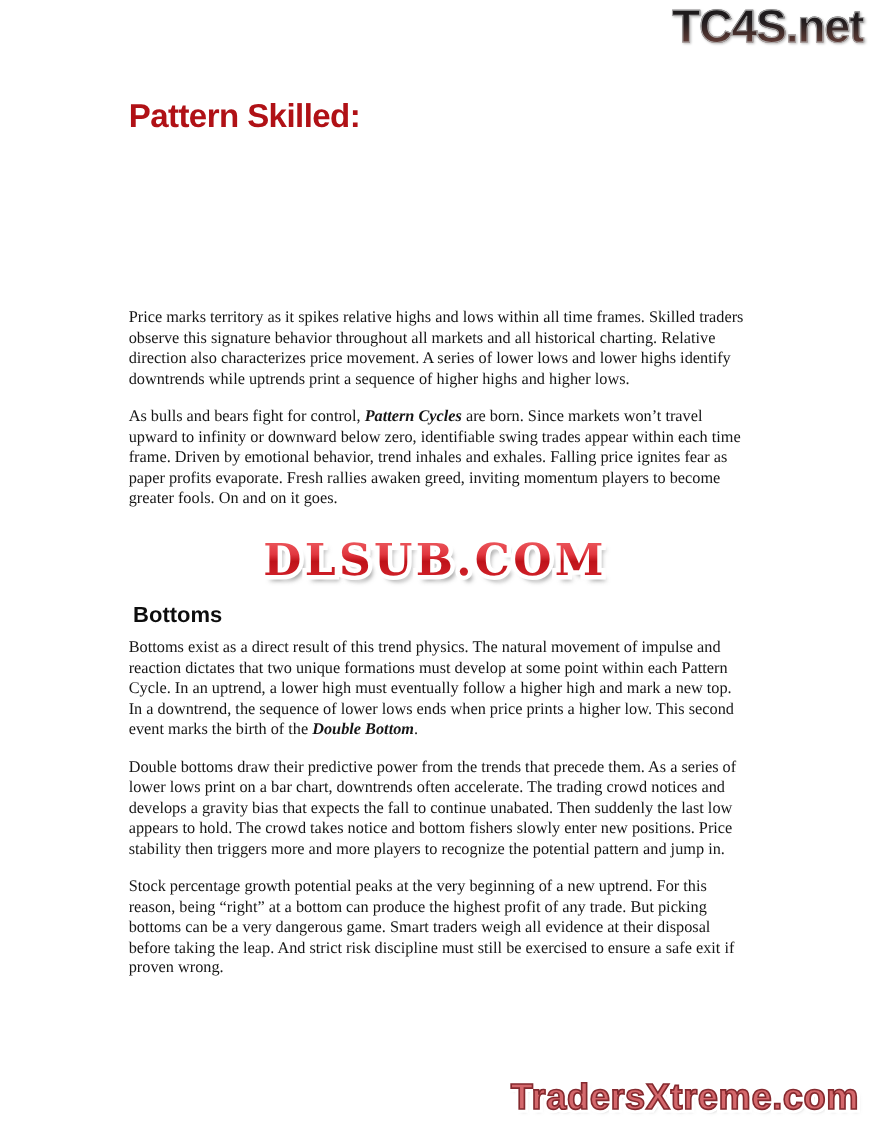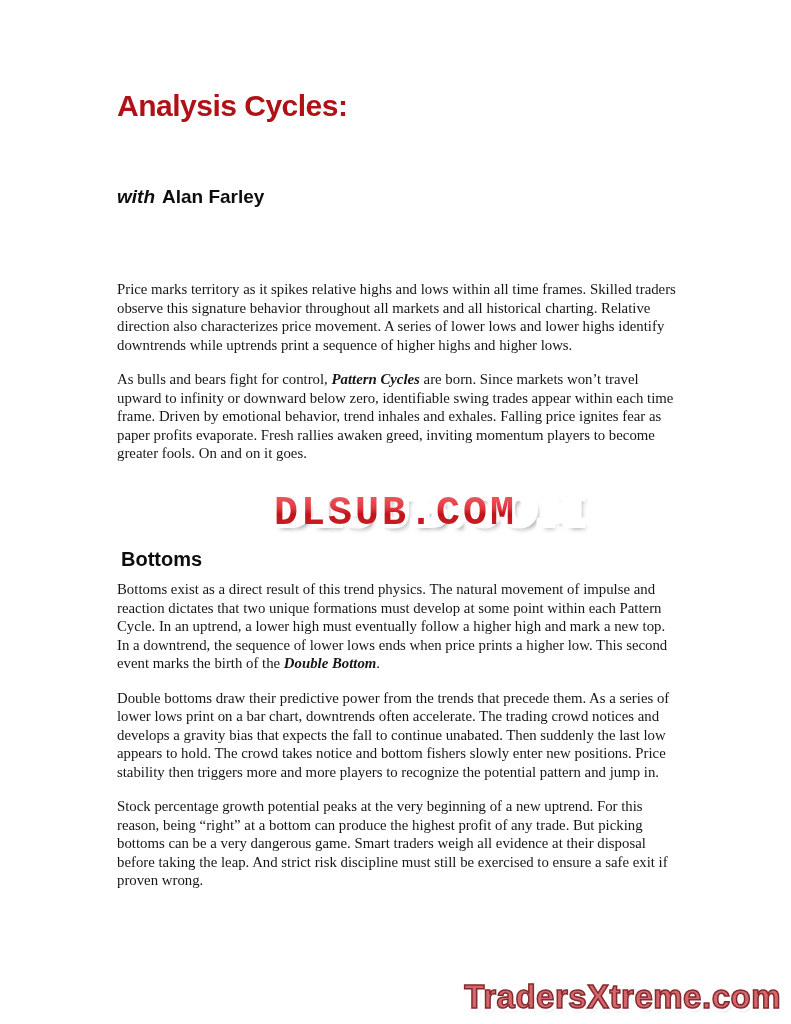--- a/index.html
+++ b/index.html
@@ -79,21 +79,21 @@
   
   .dlsub-wrap { position:absolute; top:486px; left:0; width:100%; text-align:center; }
   .dlsub {
     font-family:"DejaVu Serif", serif;
     font-weight:bold; font-size:40px; line-height:48px; letter-spacing:3px;
   }
   .dlsub::before {
     color:#fff; -webkit-text-stroke:8px #ffffff;
     text-shadow:4px 5px 4px rgba(105,105,105,0.6), 0 0 2px rgba(160,160,160,0.8);
   }
-  .dlsub .fill { color:#CF2028;font-family:Liberation Mono, monospace; }
+  .dlsub .fill { color:#CF2028; }
   @supports ((-webkit-background-clip:text) or (background-clip:text)) {
     .dlsub .fill {
       background:linear-gradient(180deg,#f0666a 0%,#e23840 38%,#bf1219 52%,#cf2028 80%,#e8484e 100%);
       -webkit-background-clip:text; background-clip:text;
       color:transparent;
     }
   }
 
   
   .footer-wrap { position:absolute; top:978px; right:10px; }
@@ -108,27 +108,27 @@
   .footer-logo .fill {
     color:#D4686C;
     -webkit-text-stroke:1.5px #84292E;
   }
 </style>
 </head>
 <body>
 
 <div class="page">
 
+  <div class="tc4s logo">
+    <span class="fill">TC4S.net</span>
+  </div>
 
-  <h1 class="title">Analysis Cycles:</h1>
+  <h1 class="title">Pattern Skilled:</h1>
 
 
-  <div class="byline">
-    <span class="byline-prefix">with</span><span class="byline-name">Alan Farley</span>
-  </div>
 
 
   <div class="body-col body-1">
       <p class="para"><span>Price marks territory as it spikes relative highs and lows within all time frames. Skilled traders observe this signature behavior throughout all markets and all historical charting. Relative direction also characterizes price movement. A series of lower lows and lower highs identify downtrends while uptrends print a sequence of higher highs and higher lows.</span></p>
       <p class="para"><span>As bulls and bears fight for control, </span><span class="em">Pattern Cycles</span><span> are born. Since markets won’t travel upward to infinity or downward below zero, identifiable swing trades appear within each time frame. Driven by emotional behavior, trend inhales and exhales. Falling price ignites fear as paper profits evaporate. Fresh rallies awaken greed, inviting momentum players to become greater fools. On and on it goes.</span></p>
     </div>
 
   <div class="dlsub-wrap">
     <span class="logo-stack dlsub" data-text="DLSUB.COM">
       <span class="fill">DLSUB.COM</span>

